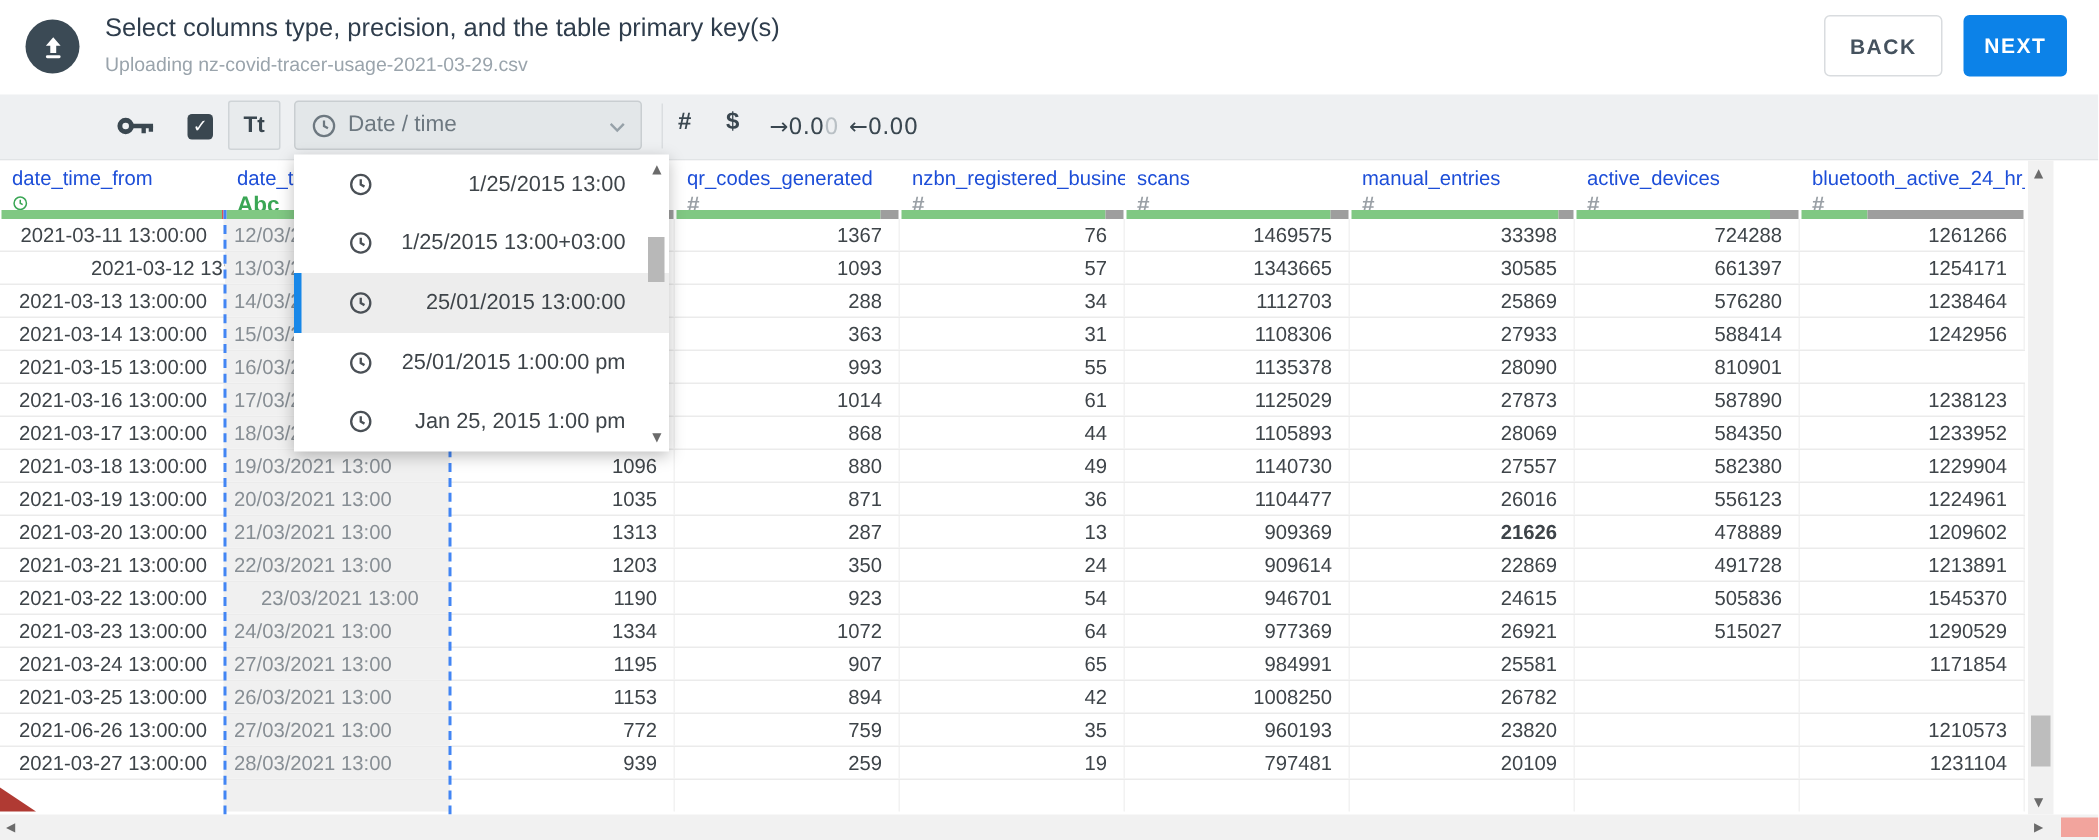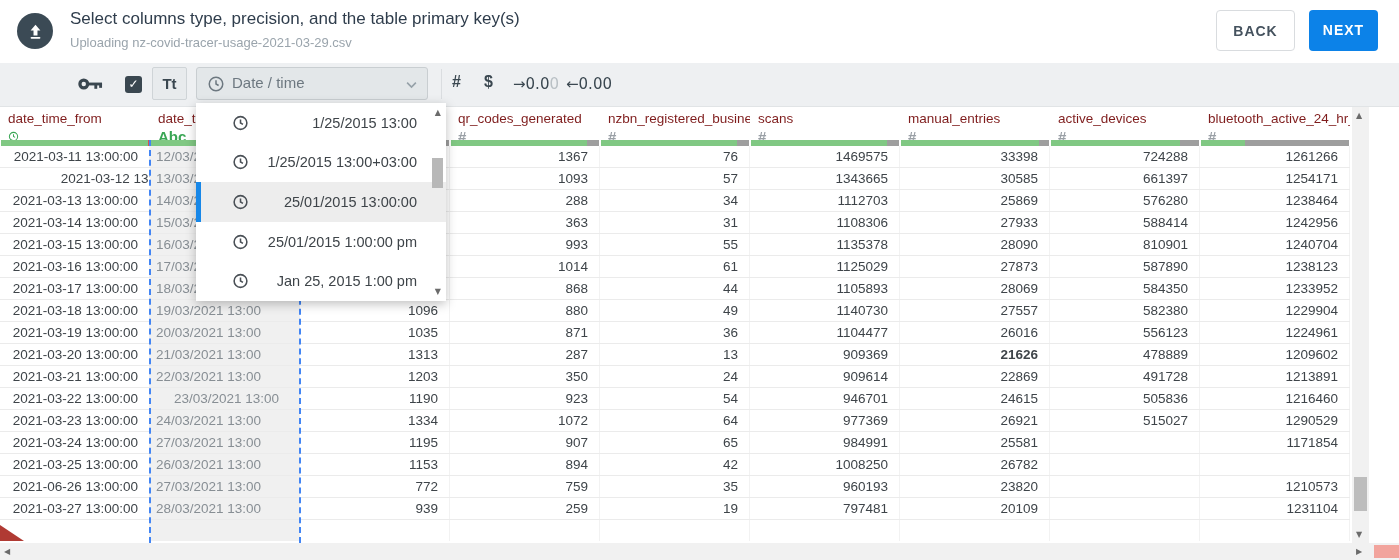--- a/index.html
+++ b/index.html
@@ -31,21 +31,21 @@
   .tb-select .val{position:absolute;left:35px;top:6px;font-size:15px;color:#6d7880}
   .tb-select .chev{position:absolute;right:8px;top:9px}
   .tb-div{position:absolute;left:441px;top:6px;width:1px;height:30px;background:#dadde0}
   .tb-glyph{position:absolute;top:10px;font-size:16px;font-weight:bold;color:#3a4750;cursor:pointer}
   .tb-prec{position:absolute;top:12px;font-size:15px;color:#3a4750;cursor:pointer;font-family:"DejaVu Sans",sans-serif}
   .tb-prec .faded{color:#b9c0c5}
 
   
   .grid{position:absolute;top:107px;left:0;width:1399px;height:436px;background:#fff}
   .col-h{position:absolute;top:0;width:150px;height:39px;cursor:pointer}
-  .col-name{position:absolute;left:8px;top:4px;width:142px;font-size:13.5px;color:#7f1d1d;
+  .col-name{position:absolute;left:8px;top:4px;width:142px;font-size:13.5px;color:#1d4ed8;
        white-space:nowrap;overflow:hidden}
   .col-type{position:absolute;left:8px;top:21px;font-size:15px;font-weight:bold;color:#9aa0a6}
   .col-type.green{color:#3aa655}
   .col-bar{position:absolute;left:1px;top:33px;width:148px;height:6px;display:flex}
   .seg{height:6px}
   .rows{position:absolute;left:0;top:39px;width:1350px}
   .row{position:relative;height:22px;box-sizing:border-box;border-bottom:1px solid #ebebeb}
   .row.noline{border-bottom:none}
   .cell{position:absolute;top:0;height:21px;line-height:21px;width:150px;box-sizing:border-box;
        font-size:13.5px;color:#3e4449;white-space:nowrap;overflow:hidden;border-right:1px solid #f2f2f2}
@@ -253,21 +253,20 @@
         </div>
         <div class="row">
           <div class="cell c0" style="left: 0px;">2021-03-15 13:00:00</div>
           <div class="cell c1" style="left: 150px;">16/03/2021 13:00</div>
           <div class="cell c2 num" style="left: 300px;"></div>
           <div class="cell c3 num" style="left: 450px;">993</div>
           <div class="cell c4 num" style="left: 600px;">55</div>
           <div class="cell c5 num" style="left: 750px;">1135378</div>
           <div class="cell c6 num" style="left: 900px;">28090</div>
           <div class="cell c7 num" style="left: 1050px;">810901</div>
-          <div class="cell c8 num" style="left: 1200px;">1240704</div>
         </div>
         <div class="row">
           <div class="cell c0" style="left: 0px;">2021-03-16 13:00:00</div>
           <div class="cell c1" style="left: 150px;">17/03/2021 13:00</div>
           <div class="cell c2 num" style="left: 300px;"></div>
           <div class="cell c3 num" style="left: 450px;">1014</div>
           <div class="cell c4 num" style="left: 600px;">61</div>
           <div class="cell c5 num" style="left: 750px;">1125029</div>
           <div class="cell c6 num" style="left: 900px;">27873</div>
           <div class="cell c7 num" style="left: 1050px;">587890</div>
@@ -330,21 +329,21 @@
         </div>
         <div class="row">
           <div class="cell c0" style="left: 0px;">2021-03-22 13:00:00</div>
           <div class="cell c1" style="left: 150px; padding-left: 24px;">23/03/2021 13:00</div>
           <div class="cell c2 num" style="left: 300px;">1190</div>
           <div class="cell c3 num" style="left: 450px;">923</div>
           <div class="cell c4 num" style="left: 600px;">54</div>
           <div class="cell c5 num" style="left: 750px;">946701</div>
           <div class="cell c6 num" style="left: 900px;">24615</div>
           <div class="cell c7 num" style="left: 1050px;">505836</div>
-          <div class="cell c8 num" style="left: 1200px;">1216460</div>
+          <div class="cell c8 num" style="left: 1200px;">1545370</div>
         </div>
         <div class="row">
           <div class="cell c0" style="left: 0px;">2021-03-23 13:00:00</div>
           <div class="cell c1" style="left: 150px;">24/03/2021 13:00</div>
           <div class="cell c2 num" style="left: 300px;">1334</div>
           <div class="cell c3 num" style="left: 450px;">1072</div>
           <div class="cell c4 num" style="left: 600px;">64</div>
           <div class="cell c5 num" style="left: 750px;">977369</div>
           <div class="cell c6 num" style="left: 900px;">26921</div>
           <div class="cell c7 num" style="left: 1050px;">515027</div>

